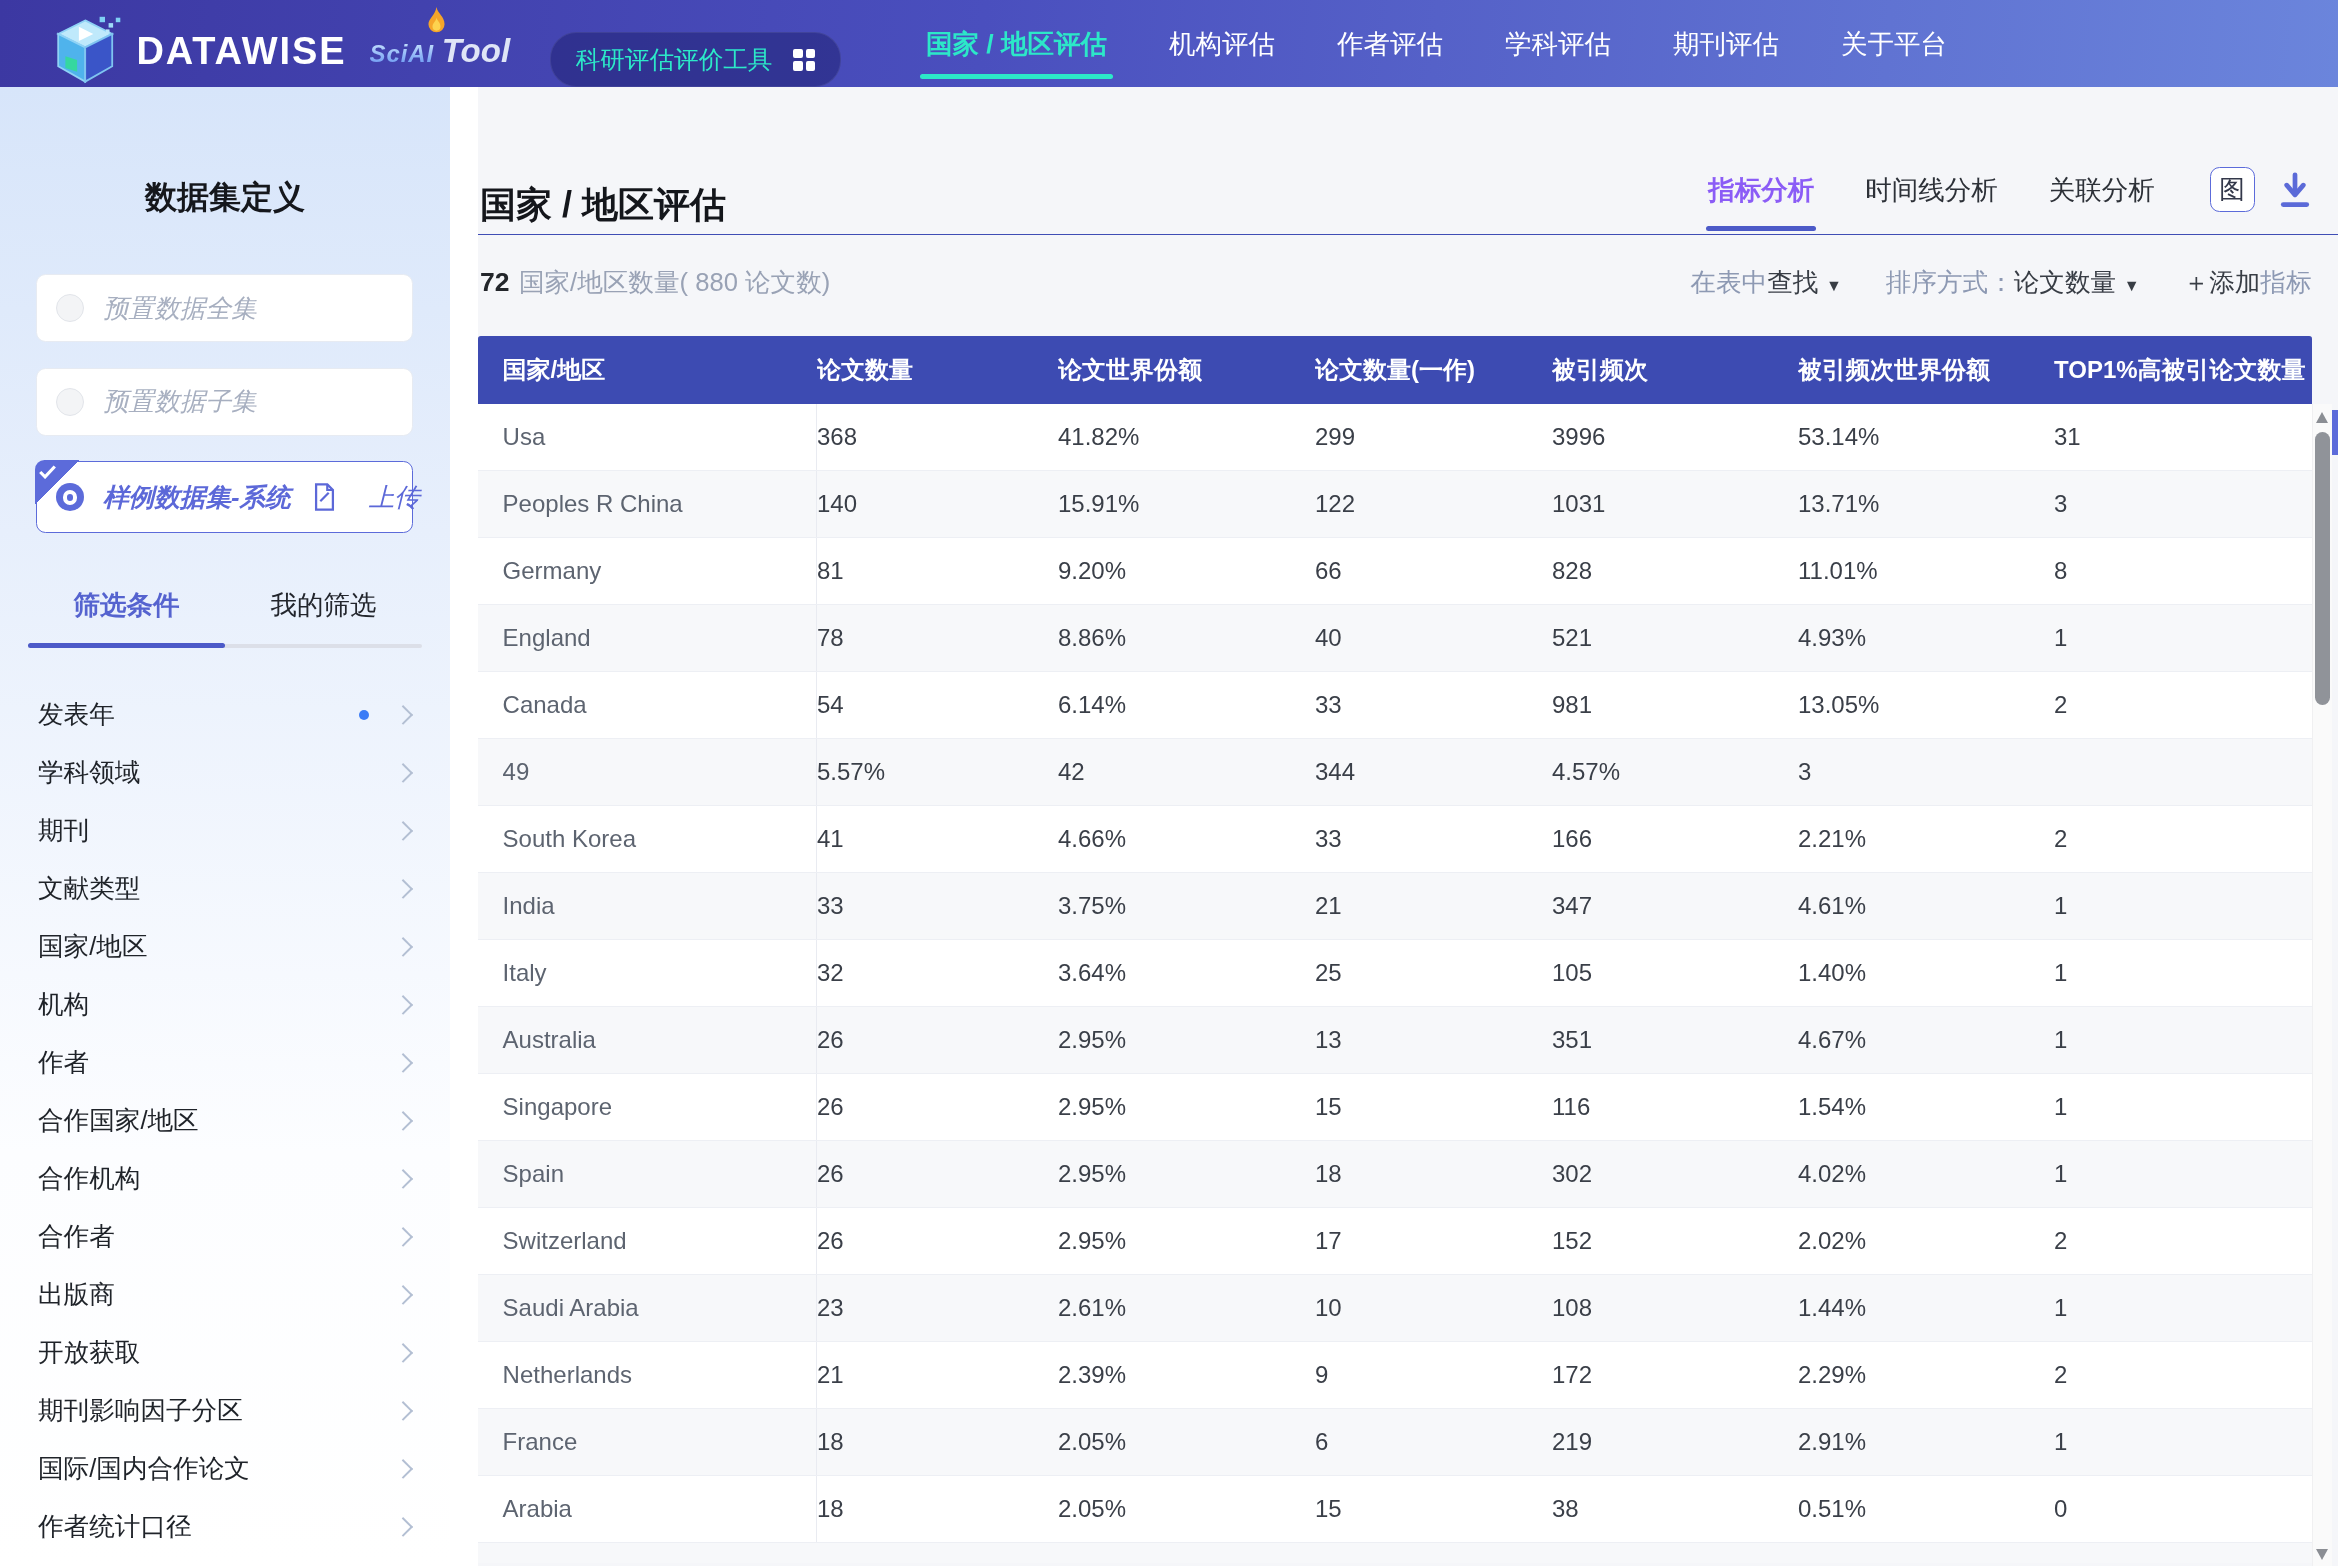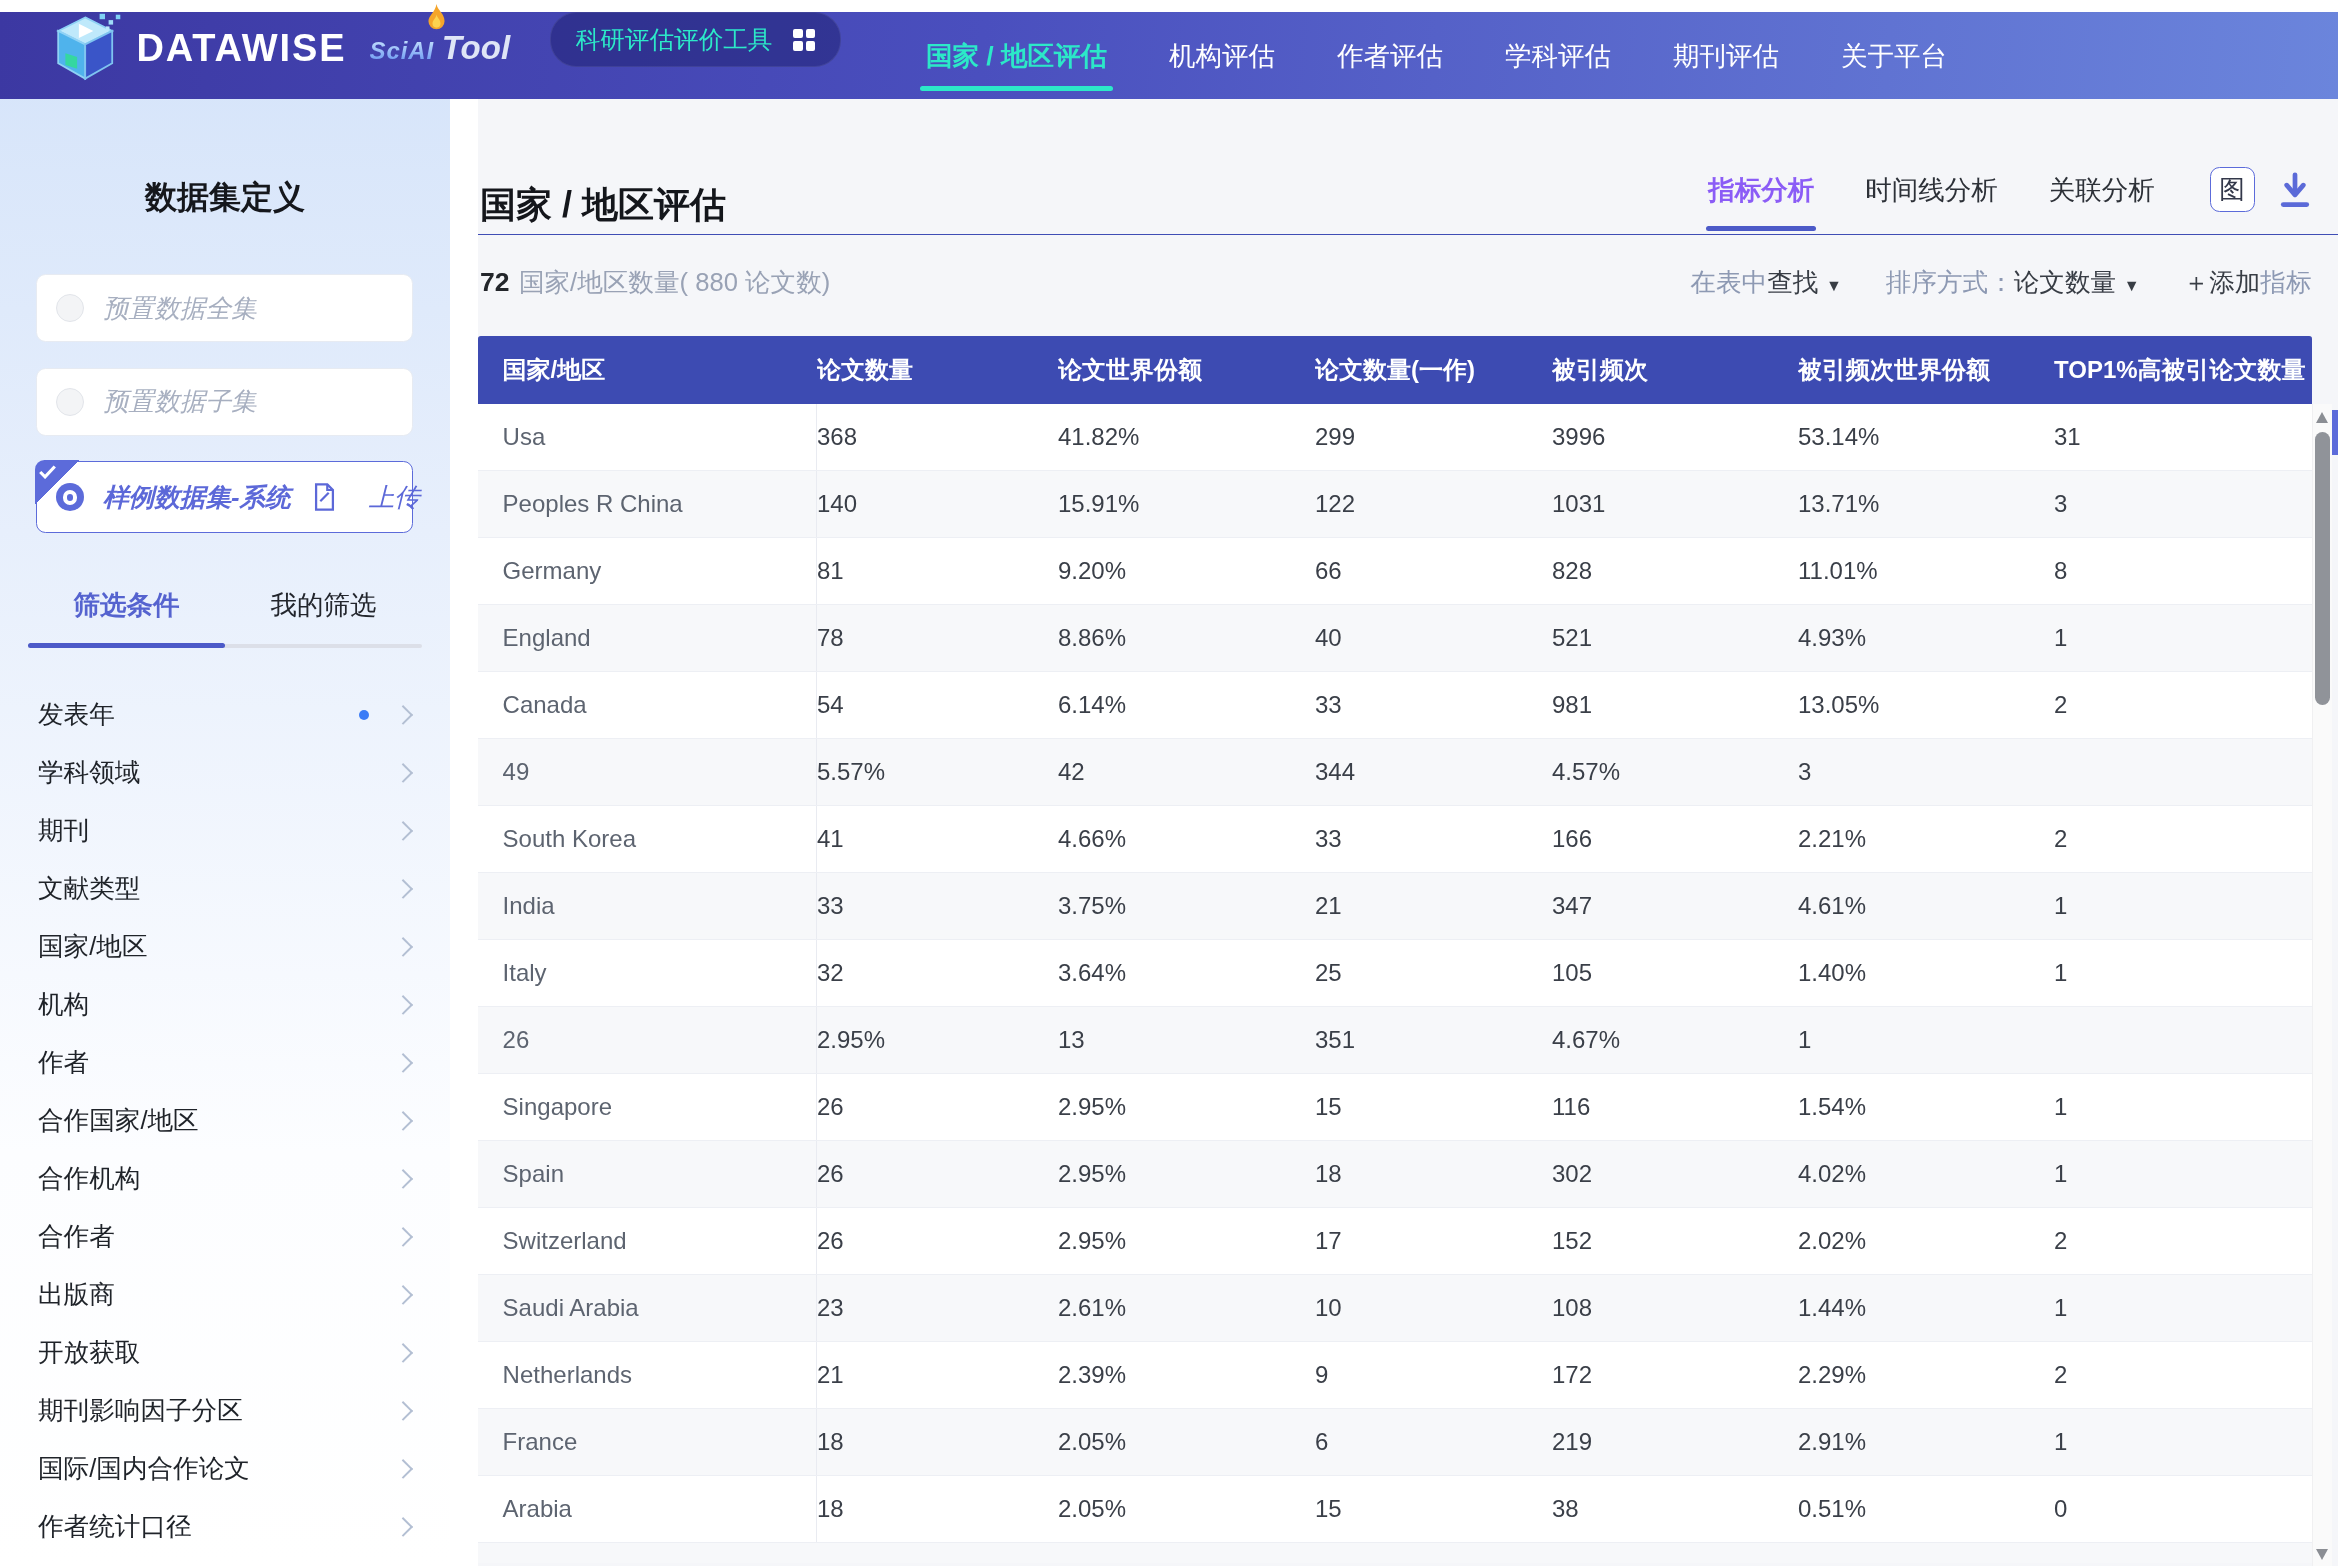--- a/index.html
+++ b/index.html
@@ -4,23 +4,23 @@
 <style>
   html,body{margin:0;padding:0;}
   body{
     width:2338px;height:1566px;overflow:hidden;position:relative;
     background:#ffffff;
     font-family:"Liberation Sans","DejaVu Sans",sans-serif;
     -webkit-font-smoothing:antialiased;
   }
   
   .navbar{
-    position:absolute;top:12px;left:0;width:2338px;height:87px;
+    position:absolute;top:0;left:0;width:2338px;height:87px;
     background:linear-gradient(95deg,#3c38a2 0%,#4a4fbe 42%,#6b85dc 100%);
-    display:flex;align-items:flex-start;z-index:10;
+    display:flex;align-items:flex-end;z-index:10;
   }
   .brand{display:flex;align-items:center;margin-left:49px;position:relative;}
   .logo-svg{width:76px;height:72px;display:block;}
   .brand-name{color:#fff;font-size:38px;font-weight:800;letter-spacing:1.9px;margin-left:11.4px;}
   .sciai-wrap{position:relative;margin-left:23px;display:flex;align-items:baseline;}
   .sciai{
     font-size:24px;font-weight:800;font-style:italic;letter-spacing:0.9px;
     background:linear-gradient(180deg,#cfe9ff 0%,#5f8ef0 100%);
     -webkit-background-clip:text;background-clip:text;color:transparent;
   }
@@ -430,20 +430,21 @@
         <div class="trow body-row">
           <div class="tc">Italy</div>
           <div class="tc">32</div>
           <div class="tc">3.64%</div>
           <div class="tc">25</div>
           <div class="tc">105</div>
           <div class="tc">1.40%</div>
           <div class="tc">1</div>
         </div>
         <div class="trow body-row">
+          <div class="tc">Australia</div>
           <div class="tc">26</div>
           <div class="tc">2.95%</div>
           <div class="tc">13</div>
           <div class="tc">351</div>
           <div class="tc">4.67%</div>
           <div class="tc">1</div>
         </div>
         <div class="trow body-row">
           <div class="tc">Singapore</div>
           <div class="tc">26</div>

